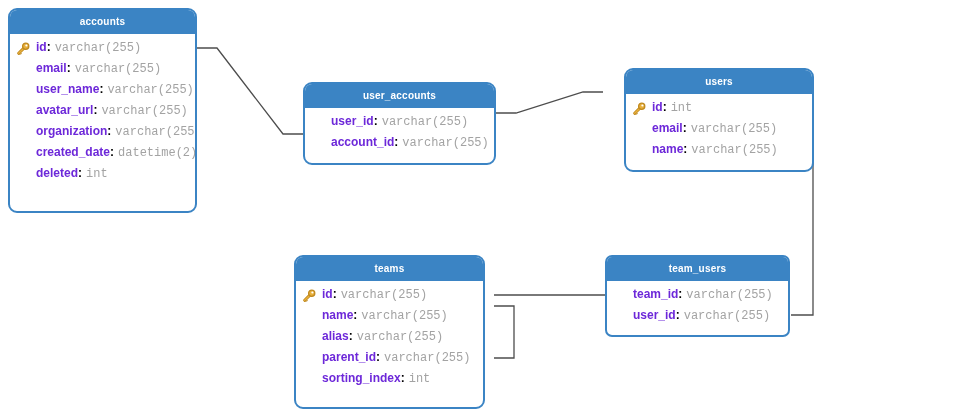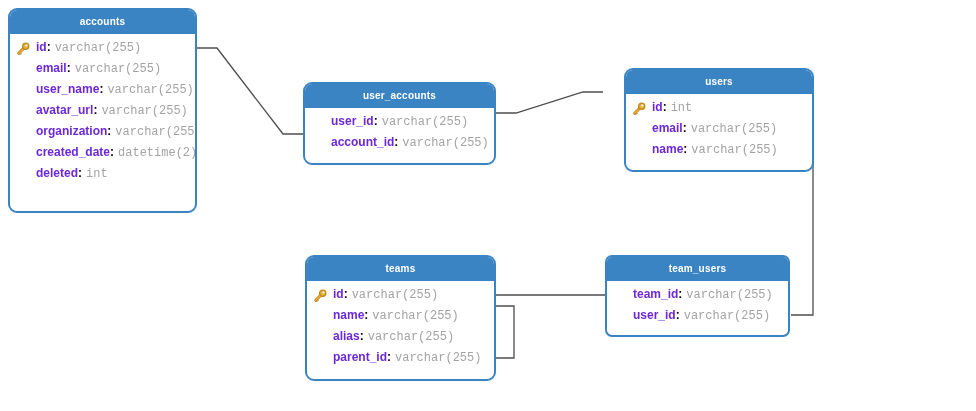--- a/index.html
+++ b/index.html
@@ -132,21 +132,21 @@
       </div>
       <div class="er-row">
         <span class="fname">email</span><span class="sep">:</span><span class="ftype">varchar(255)</span>
       </div>
       <div class="er-row">
         <span class="fname">name</span><span class="sep">:</span><span class="ftype">varchar(255)</span>
       </div>
     </div>
   </div>
 
-  <div class="er-table" style="left:305px; top:255px; width:191px; height:126px;">
+  <div class="er-table" style="left:294px; top:255px; width:191px; height:154px;">
     <div class="er-hdr">teams</div>
     <div class="er-body">
       <div class="er-row">
         <span class="key-icon">
           <svg width="13" height="13" viewBox="0 0 13 13">
             <path d="M6.6 6.4 L1.7 11.3" stroke="#c08a20" stroke-width="3" stroke-linecap="round"></path>
             <path d="M6.6 6.4 L1.7 11.3" stroke="#e8b03c" stroke-width="1.4" stroke-linecap="round"></path>
             <path d="M3.3 12.4 L4.5 11.2 M1.5 12.8 L2.7 11.6" stroke="#c08a20" stroke-width="1.1"></path>
             <circle cx="8.7" cy="4.2" r="3.1" fill="#e8b03c" stroke="#c08a20" stroke-width="1.3"></circle>
             <circle cx="9.4" cy="3.5" r="1.1" fill="#ffffff"></circle>
@@ -156,20 +156,23 @@
       </div>
       <div class="er-row">
         <span class="fname">name</span><span class="sep">:</span><span class="ftype">varchar(255)</span>
       </div>
       <div class="er-row">
         <span class="fname">alias</span><span class="sep">:</span><span class="ftype">varchar(255)</span>
       </div>
       <div class="er-row">
         <span class="fname">parent_id</span><span class="sep">:</span><span class="ftype">varchar(255)</span>
       </div>
+      <div class="er-row">
+        <span class="fname">sorting_index</span><span class="sep">:</span><span class="ftype">int</span>
+      </div>
     </div>
   </div>
 
   <div class="er-table" style="left:605px; top:255px; width:185px; height:82px;border-radius:7px;">
     <div class="er-hdr">team_users</div>
     <div class="er-body">
       <div class="er-row">
         <span class="fname">team_id</span><span class="sep">:</span><span class="ftype">varchar(255)</span>
       </div>
       <div class="er-row">

